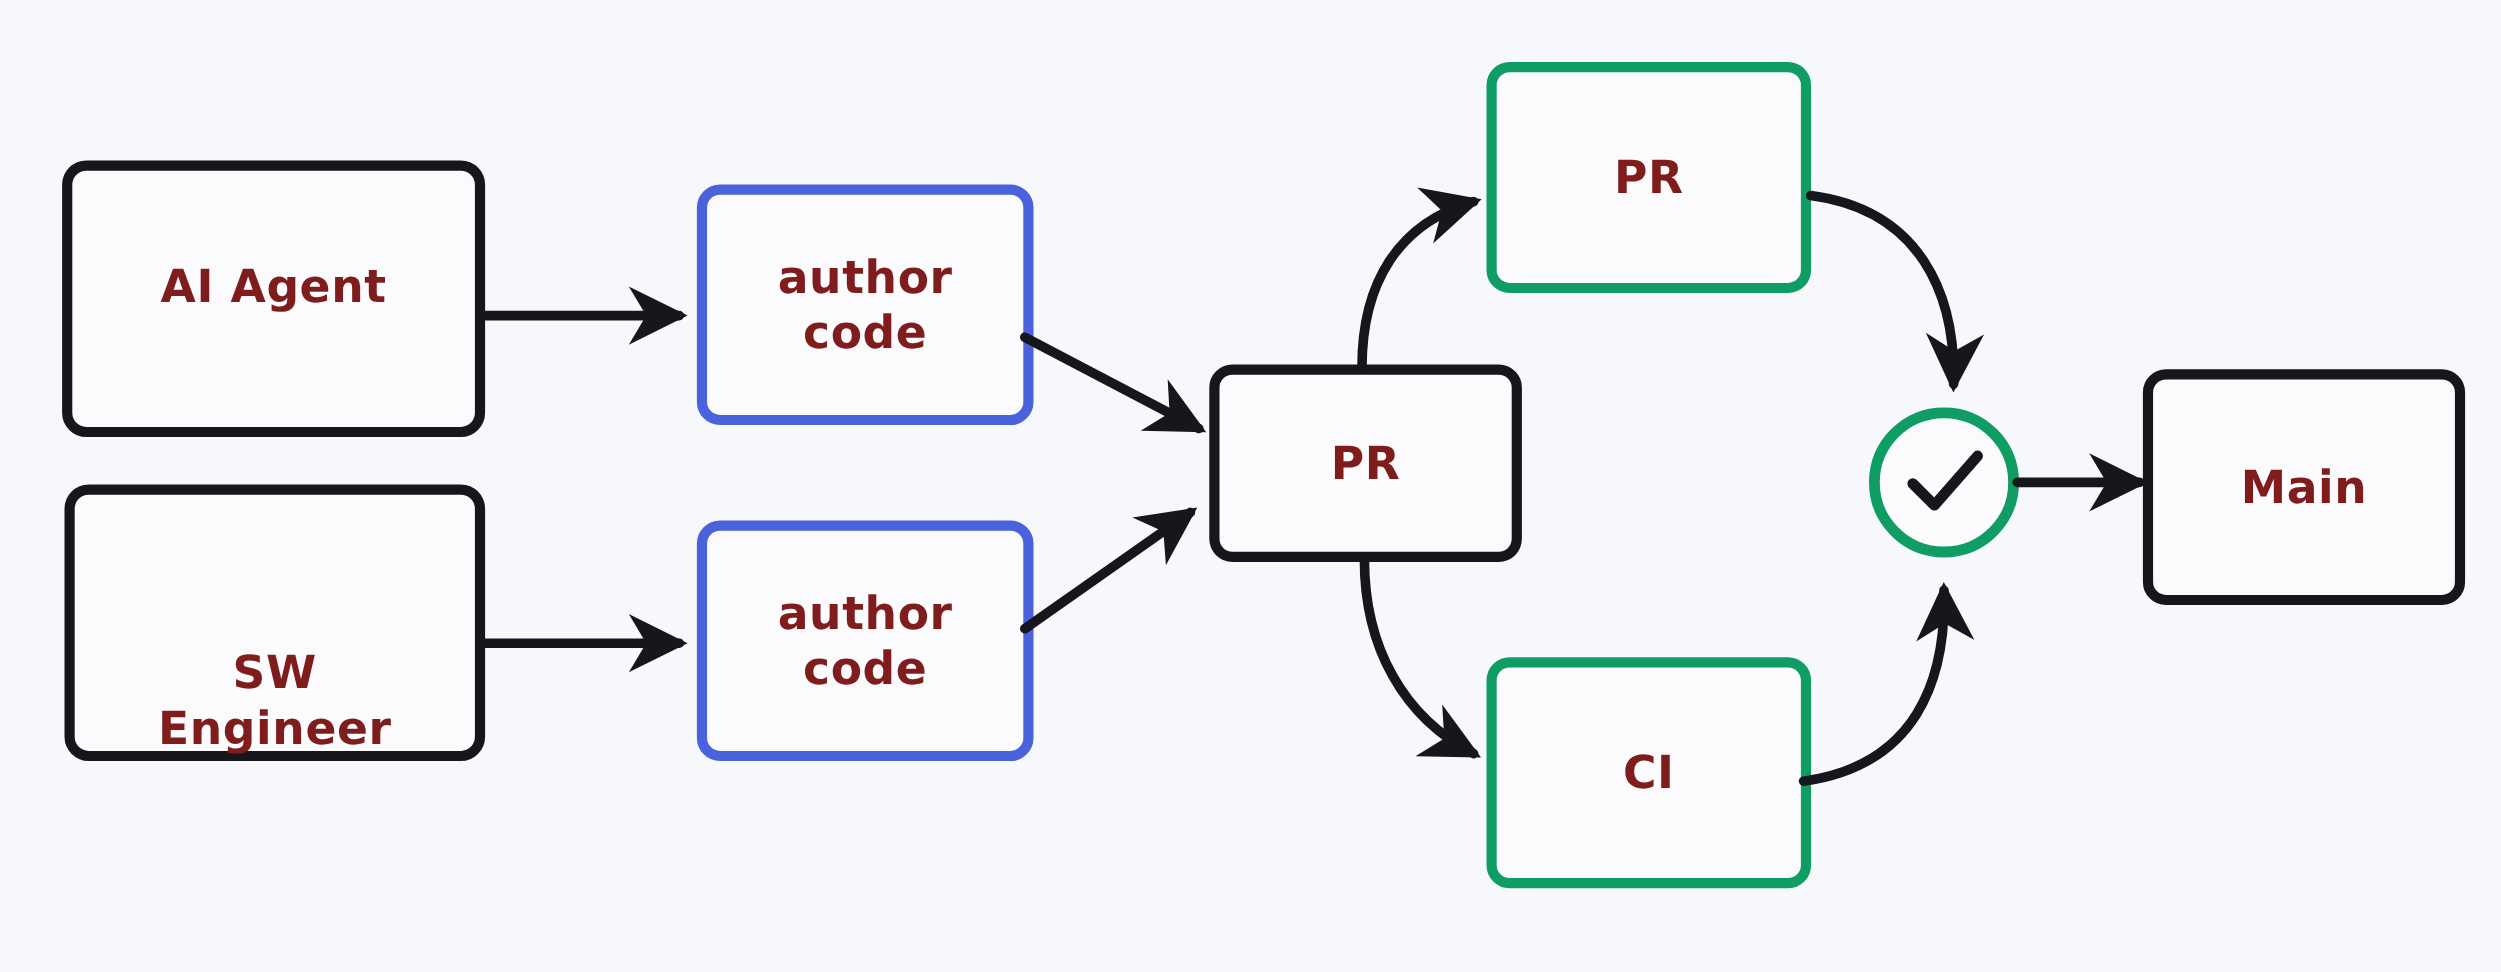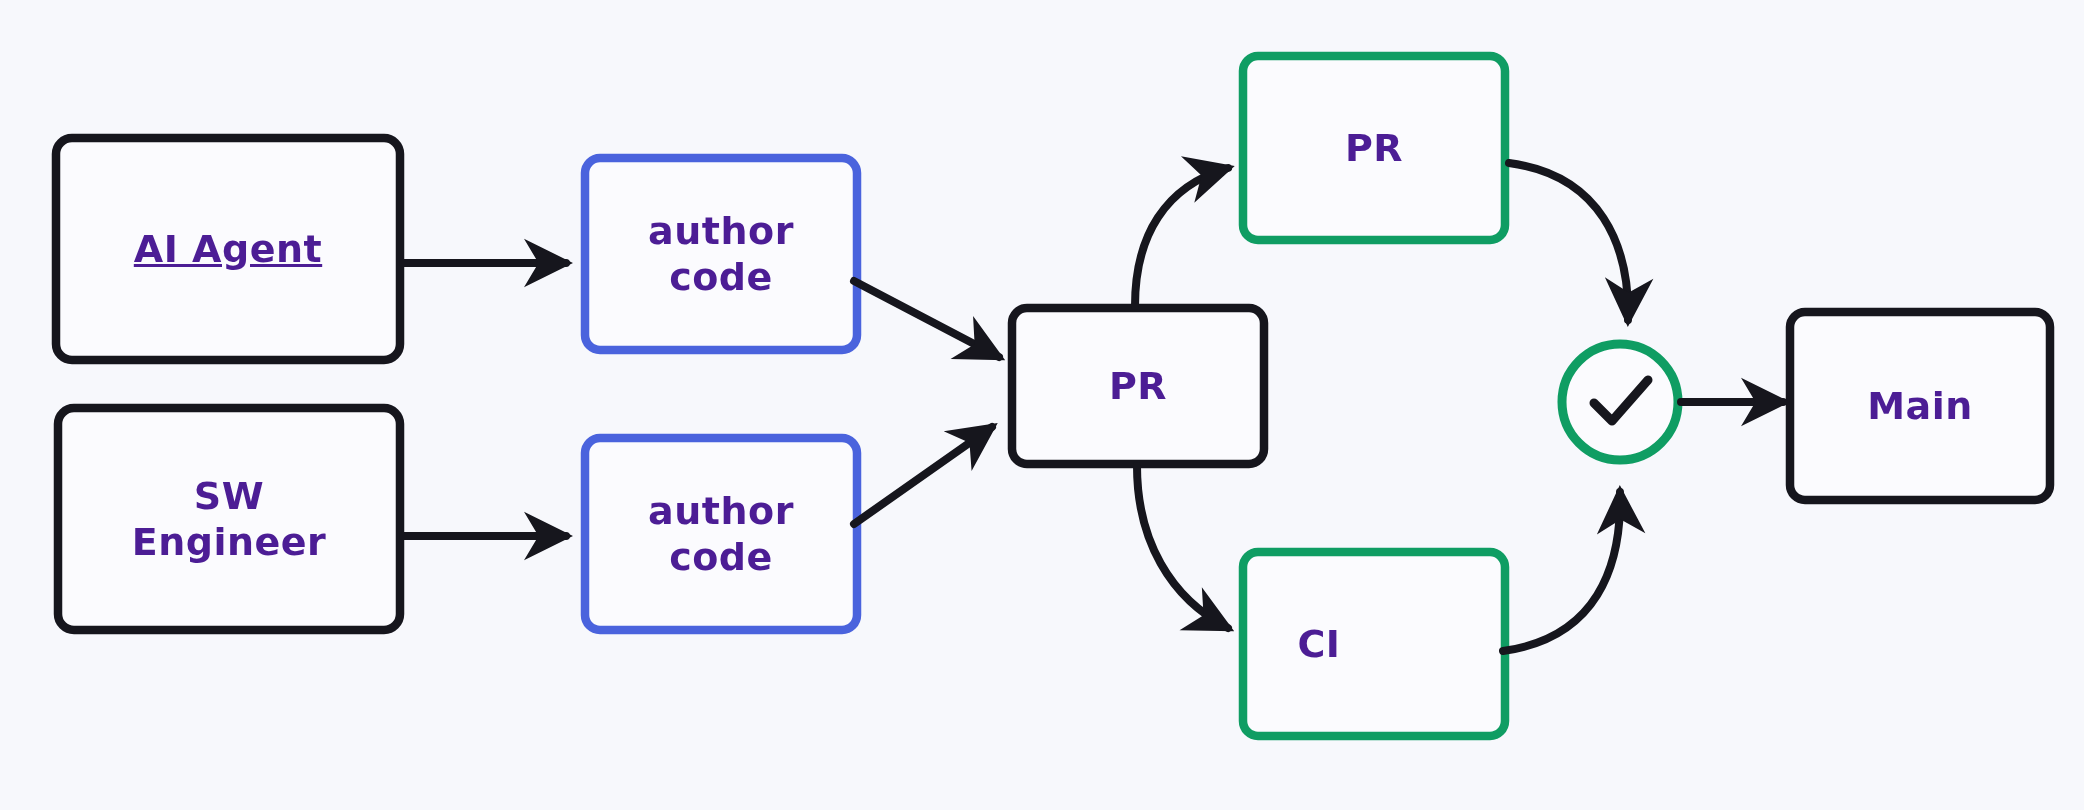--- a/index.html
+++ b/index.html
@@ -23,21 +23,21 @@
     height: 810px;
   }
   .node-label {
     position: absolute;
     display: flex;
     flex-direction: column;
     align-items: center;
     justify-content: center;
     text-align: center;
     pointer-events: none;
-    color: #4c1d95;
+    color: #7f1d1d;
     font-family: "DejaVu Sans", sans-serif;
     font-weight: 700;
     letter-spacing: 0.5px;
     line-height: 1.22;
   }
   .node-label span { display: block; }
   .fs-big { font-size: 38px; }
 </style>
 </head>
 <body>
@@ -89,25 +89,25 @@
       <path d="M1137 466 C1137 540 1170 598 1228 628"></path>
 
       <path d="M1509 163 C1600 175 1630 245 1628 320"></path>
 
       <path d="M1503 651 C1596 638 1622 568 1620 492"></path>
 
       <path d="M1681 402 L1783 402"></path>
     </g>
   </svg>
 
-  <div class="node-label fs-big" style="left:56px; top:138px; width:344px; height:222px;text-decoration:underline;">
+  <div class="node-label fs-big" style="left:56px; top:128px; width:344px; height:222px;">
     <span>AI Agent</span>
   </div>
 
-  <div class="node-label fs-big" style="left:58px; top:408px; width:342px; height:222px;">
+  <div class="node-label fs-big" style="left:58px; top:408px; width:342px; height:222px;justify-content:flex-end;">
     <span>SW</span>
     <span>Engineer</span>
   </div>
 
   <div class="node-label fs-big" style="left:585px; top:158px; width:272px; height:192px;">
     <span>author</span>
     <span>code</span>
   </div>
 
   <div class="node-label fs-big" style="left:585px; top:438px; width:272px; height:192px;">
@@ -116,21 +116,21 @@
   </div>
 
   <div class="node-label fs-big" style="left:1012px; top:308px; width:252px; height:156px;">
     <span>PR</span>
   </div>
 
   <div class="node-label fs-big" style="left:1243px; top:56px; width:262px; height:184px;">
     <span>PR</span>
   </div>
 
-  <div class="node-label fs-big" style="left:1188px; top:552px; width:262px; height:184px;">
+  <div class="node-label fs-big" style="left:1243px; top:552px; width:262px; height:184px;">
     <span>CI</span>
   </div>
 
   <div class="node-label fs-big" style="left:1790px; top:312px; width:260px; height:188px;align-items:center;">
     <span>Main</span>
   </div>
 
 </div>
 
 </body></html>

